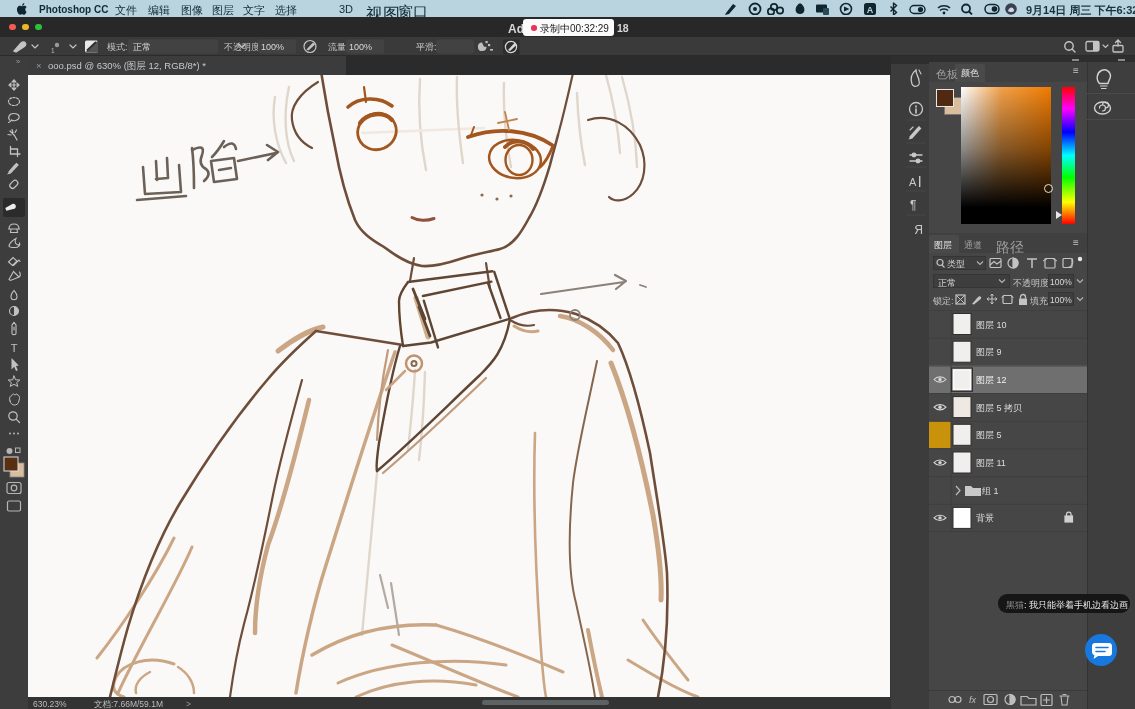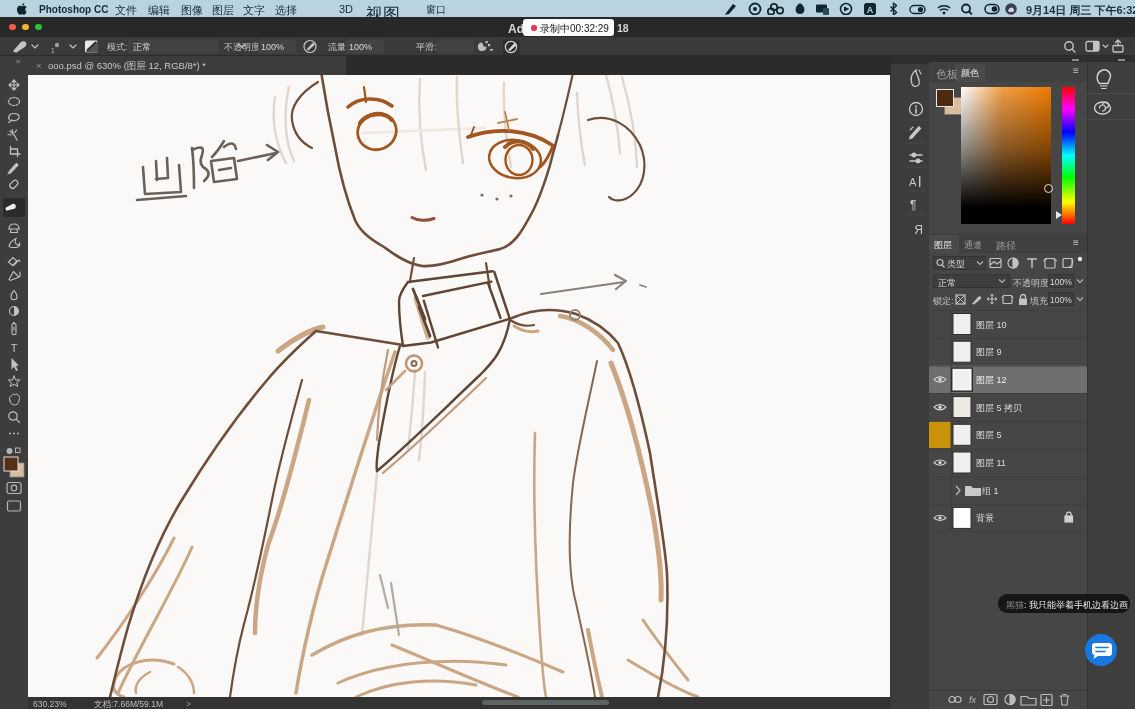--- a/index.html
+++ b/index.html
@@ -20,21 +20,21 @@
     <div class="tx" style="left:39px;top:3.5px;font-size:10px;font-weight:bold;">Photoshop CC</div>
     <div class="tx" style="left:115px;top:3px;font-size:11px;">文件</div>
     <div class="tx" style="left:148px;top:3px;font-size:11px;">编辑</div>
     <div class="tx" style="left:181px;top:3px;font-size:11px;">图像</div>
     <div class="tx" style="left:212px;top:3px;font-size:11px;">图层</div>
     <div class="tx" style="left:243px;top:3px;font-size:11px;">文字</div>
     <div class="tx" style="left:275px;top:3px;font-size:11px;">选择</div>
     <div class="tx" style="left:307px;top:3px;font-size:11px;margin-top:40px;">滤镜</div>
     <div class="tx" style="left:339px;top:3px;font-size:11px;">3D</div>
     <div class="tx" style="left:366px;top:3px;font-size:17px;">视图</div>
-    <div class="tx" style="left:398px;top:3px;font-size:10px;margin-left:28px;">窗口</div>
+    <div class="tx" style="left:398px;top:3px;font-size:15px;">窗口</div>
     <div class="tx" style="left:446px;top:3px;font-size:13px;margin-top:12px;">帮助</div>
     <svg class="ab" style="left:722px;top:2px;" width="300" height="13" viewBox="0 0 300 13">
       <g fill="#10262e" stroke="none">
         <path d="M4 11 L11 2 L14 4 L7 12 L3 13 Z"></path>
         <circle cx="33" cy="7" r="5.5" fill="none" stroke="#10262e" stroke-width="1.8"></circle>
         <circle cx="33" cy="7" r="2"></circle>
         <circle cx="52" cy="5" r="3.2" fill="none" stroke="#10262e" stroke-width="1.7"></circle>
         <circle cx="58" cy="8.5" r="3.2" fill="none" stroke="#10262e" stroke-width="1.7"></circle>
         <circle cx="49" cy="9.5" r="3.2" fill="none" stroke="#10262e" stroke-width="1.7"></circle>
         <path d="M78 12 C73 12 73 7 74.5 4.5 C76 2 77 1.5 78 1.5 C79 1.5 80 2 81.5 4.5 C83 7 83 12 78 12 Z"></path>
@@ -368,21 +368,21 @@
 
   <div class="ab" style="left:1062px;top:87px;width:13px;height:137px;
        background:linear-gradient(to bottom,#f00 0%,#f0f 16%,#00f 33%,#0ff 50%,#0f0 66%,#ff0 84%,#f00 100%);"></div>
   <div class="ab" style="left:1056px;top:211px;width:0;height:0;border-top:4px solid transparent;border-bottom:4px solid transparent;border-left:6px solid #e8e8e8;"></div>
 
   <div class="ab" style="left:929px;top:233px;width:158px;height:457px;background:#464646;"></div>
   <div class="ab" style="left:929px;top:233px;width:158px;height:20px;background:#404040;"></div>
   <div class="ab" style="left:929px;top:235px;width:30px;height:18px;background:#4a4a4a;border-radius:2px 2px 0 0;"></div>
   <div class="tx" style="left:934px;top:239px;font-size:9px;color:#e4e4e4;">图层</div>
   <div class="tx" style="left:964px;top:239px;font-size:9px;color:#9f9f9f;">通道</div>
-  <div class="tx" style="left:996px;top:239px;font-size:10px;color:#9f9f9f;">路径</div>
+  <div class="tx" style="left:996px;top:239px;font-size:14px;color:#9f9f9f;">路径</div>
   <div class="tx" style="left:1073px;top:237px;font-size:10px;color:#c4c4c4;">≡</div>
   <div id="layerscontrols">
 
     <div class="ab" style="left:933px;top:256px;width:53px;height:14px;background:#3e3e3e;border:1px solid #353535;box-sizing:border-box;"></div>
     <svg class="ab" style="left:933px;top:256px;" width="150" height="14" viewBox="0 0 150 14">
       <circle cx="7" cy="6.5" r="3" fill="none" stroke="#c0c0c0" stroke-width="1.2"></circle>
       <path d="M9 9 L11.5 11.5" stroke="#c0c0c0" stroke-width="1.2"></path>
       <text x="14" y="10.5" font-size="9" fill="#d0d0d0">类型</text>
       <path d="M44 5.5 L47 8.5 L50 5.5" stroke="#b5b5b5" stroke-width="1.1" fill="none"></path>
       <g stroke="#c3c3c3" fill="none" stroke-width="1.2">

